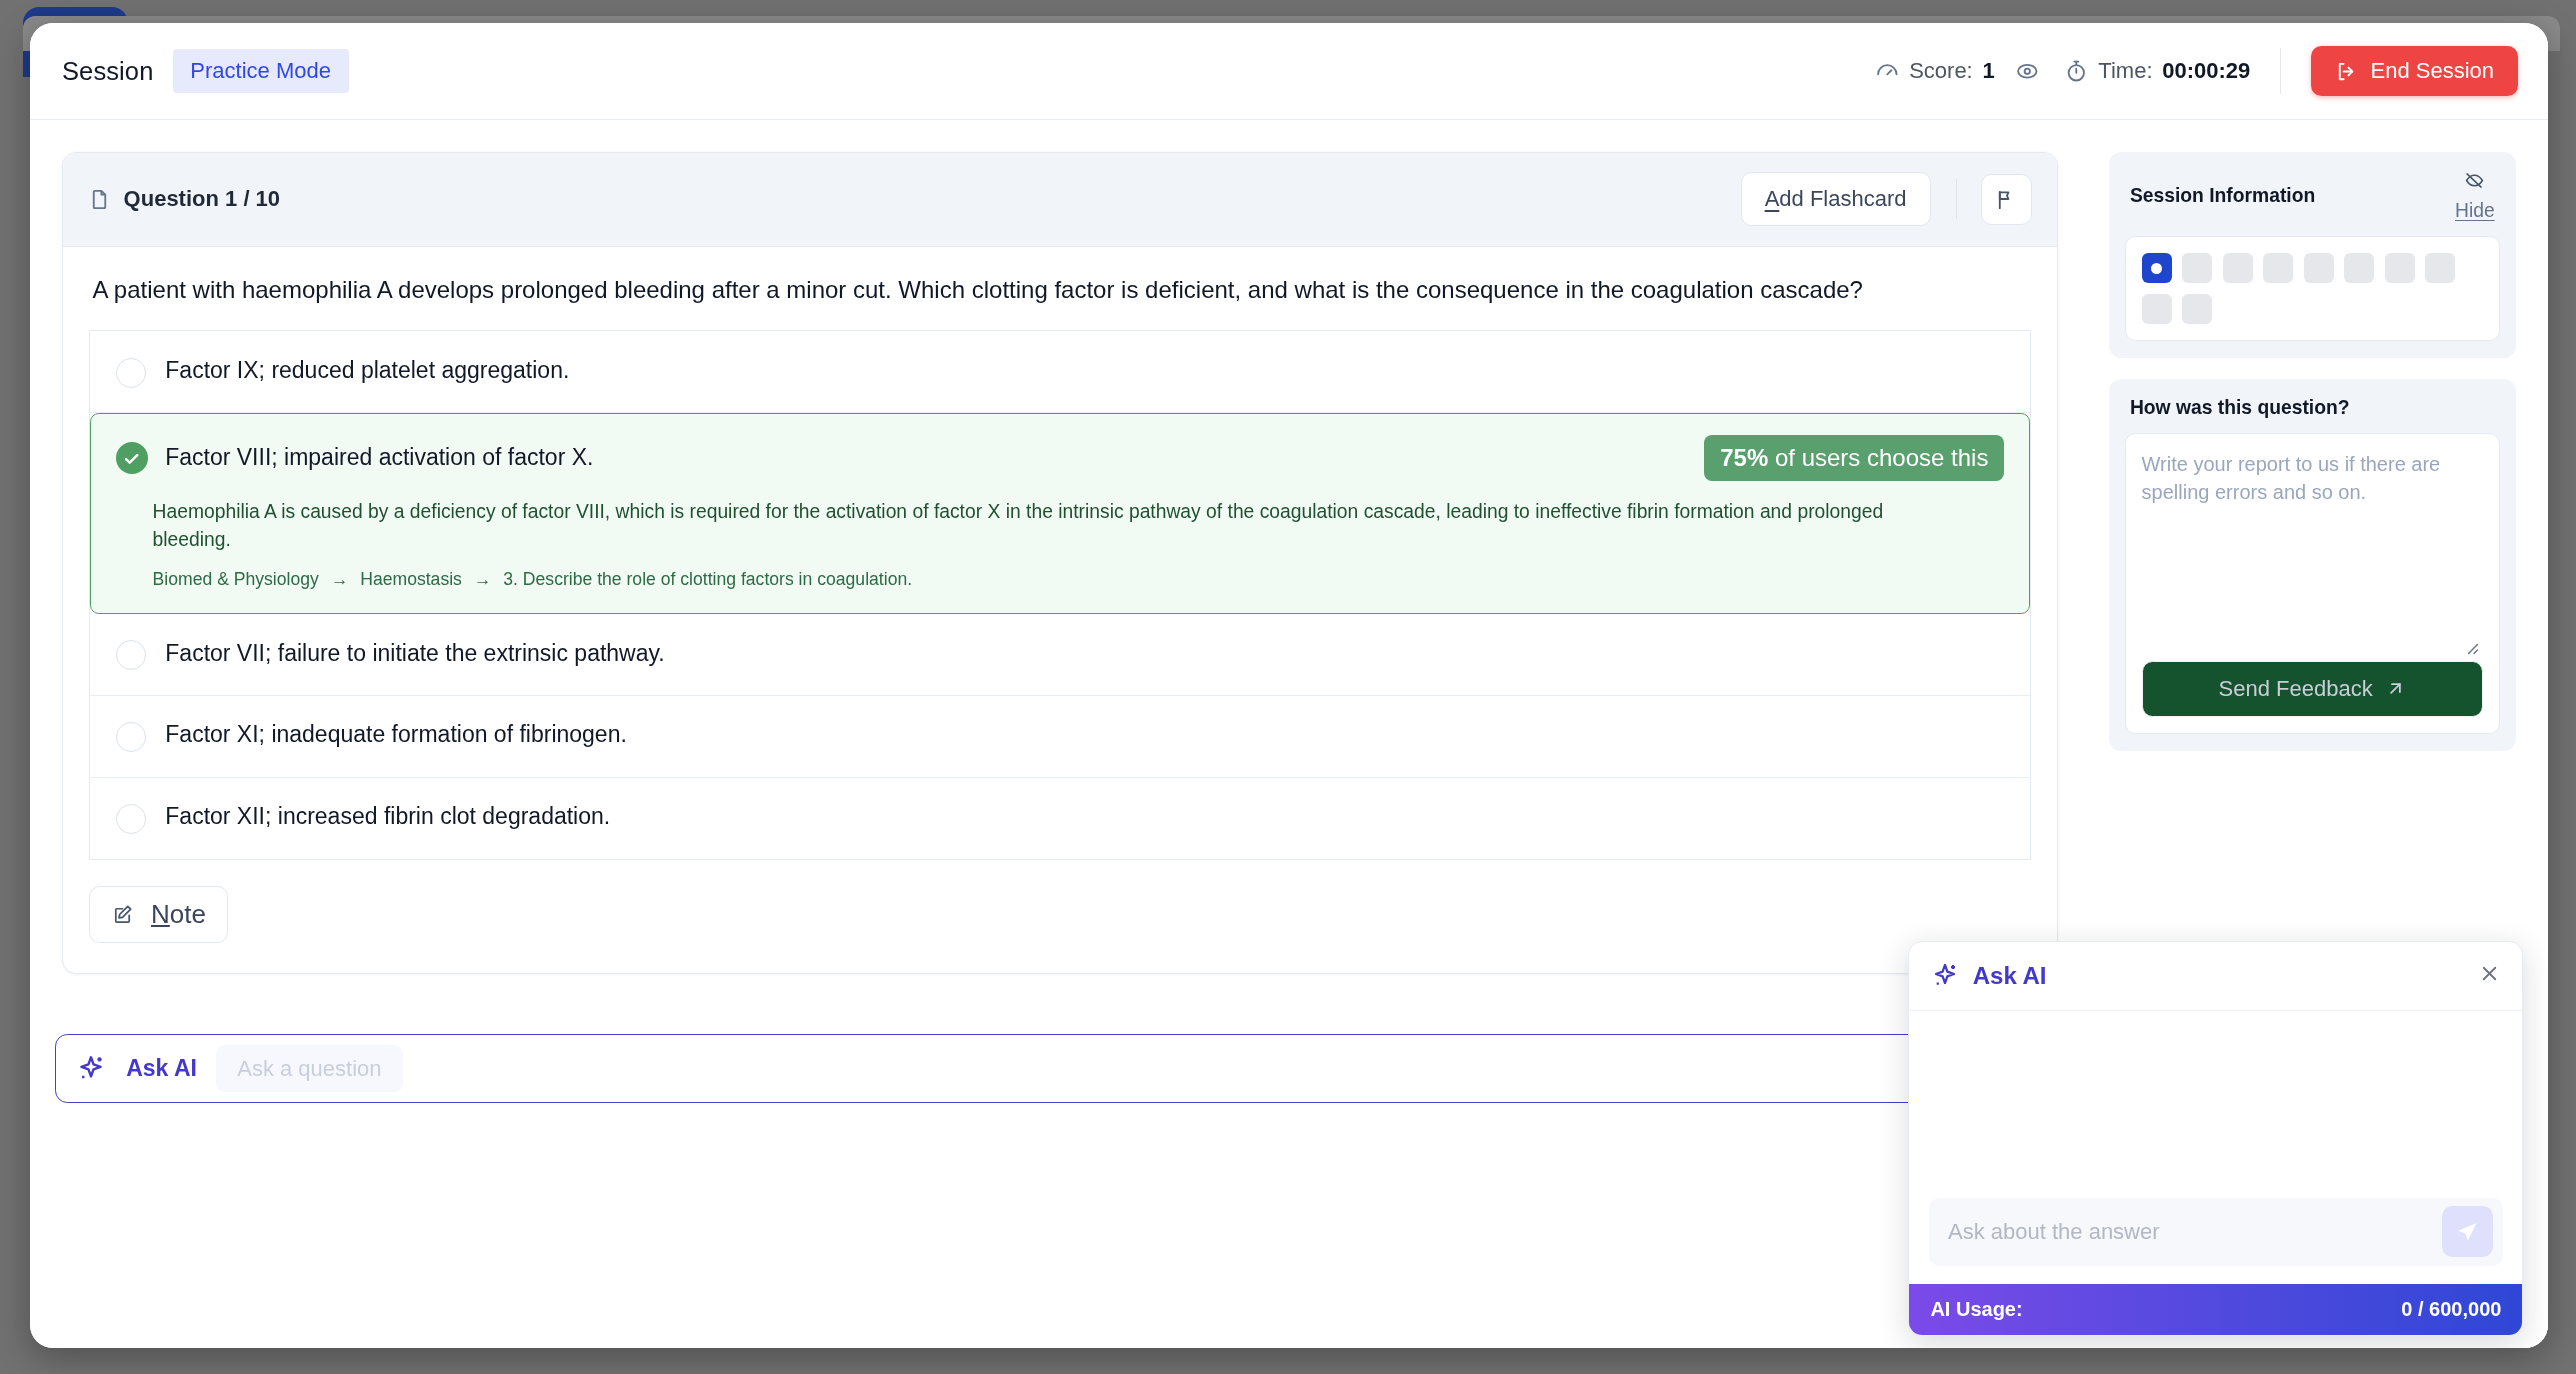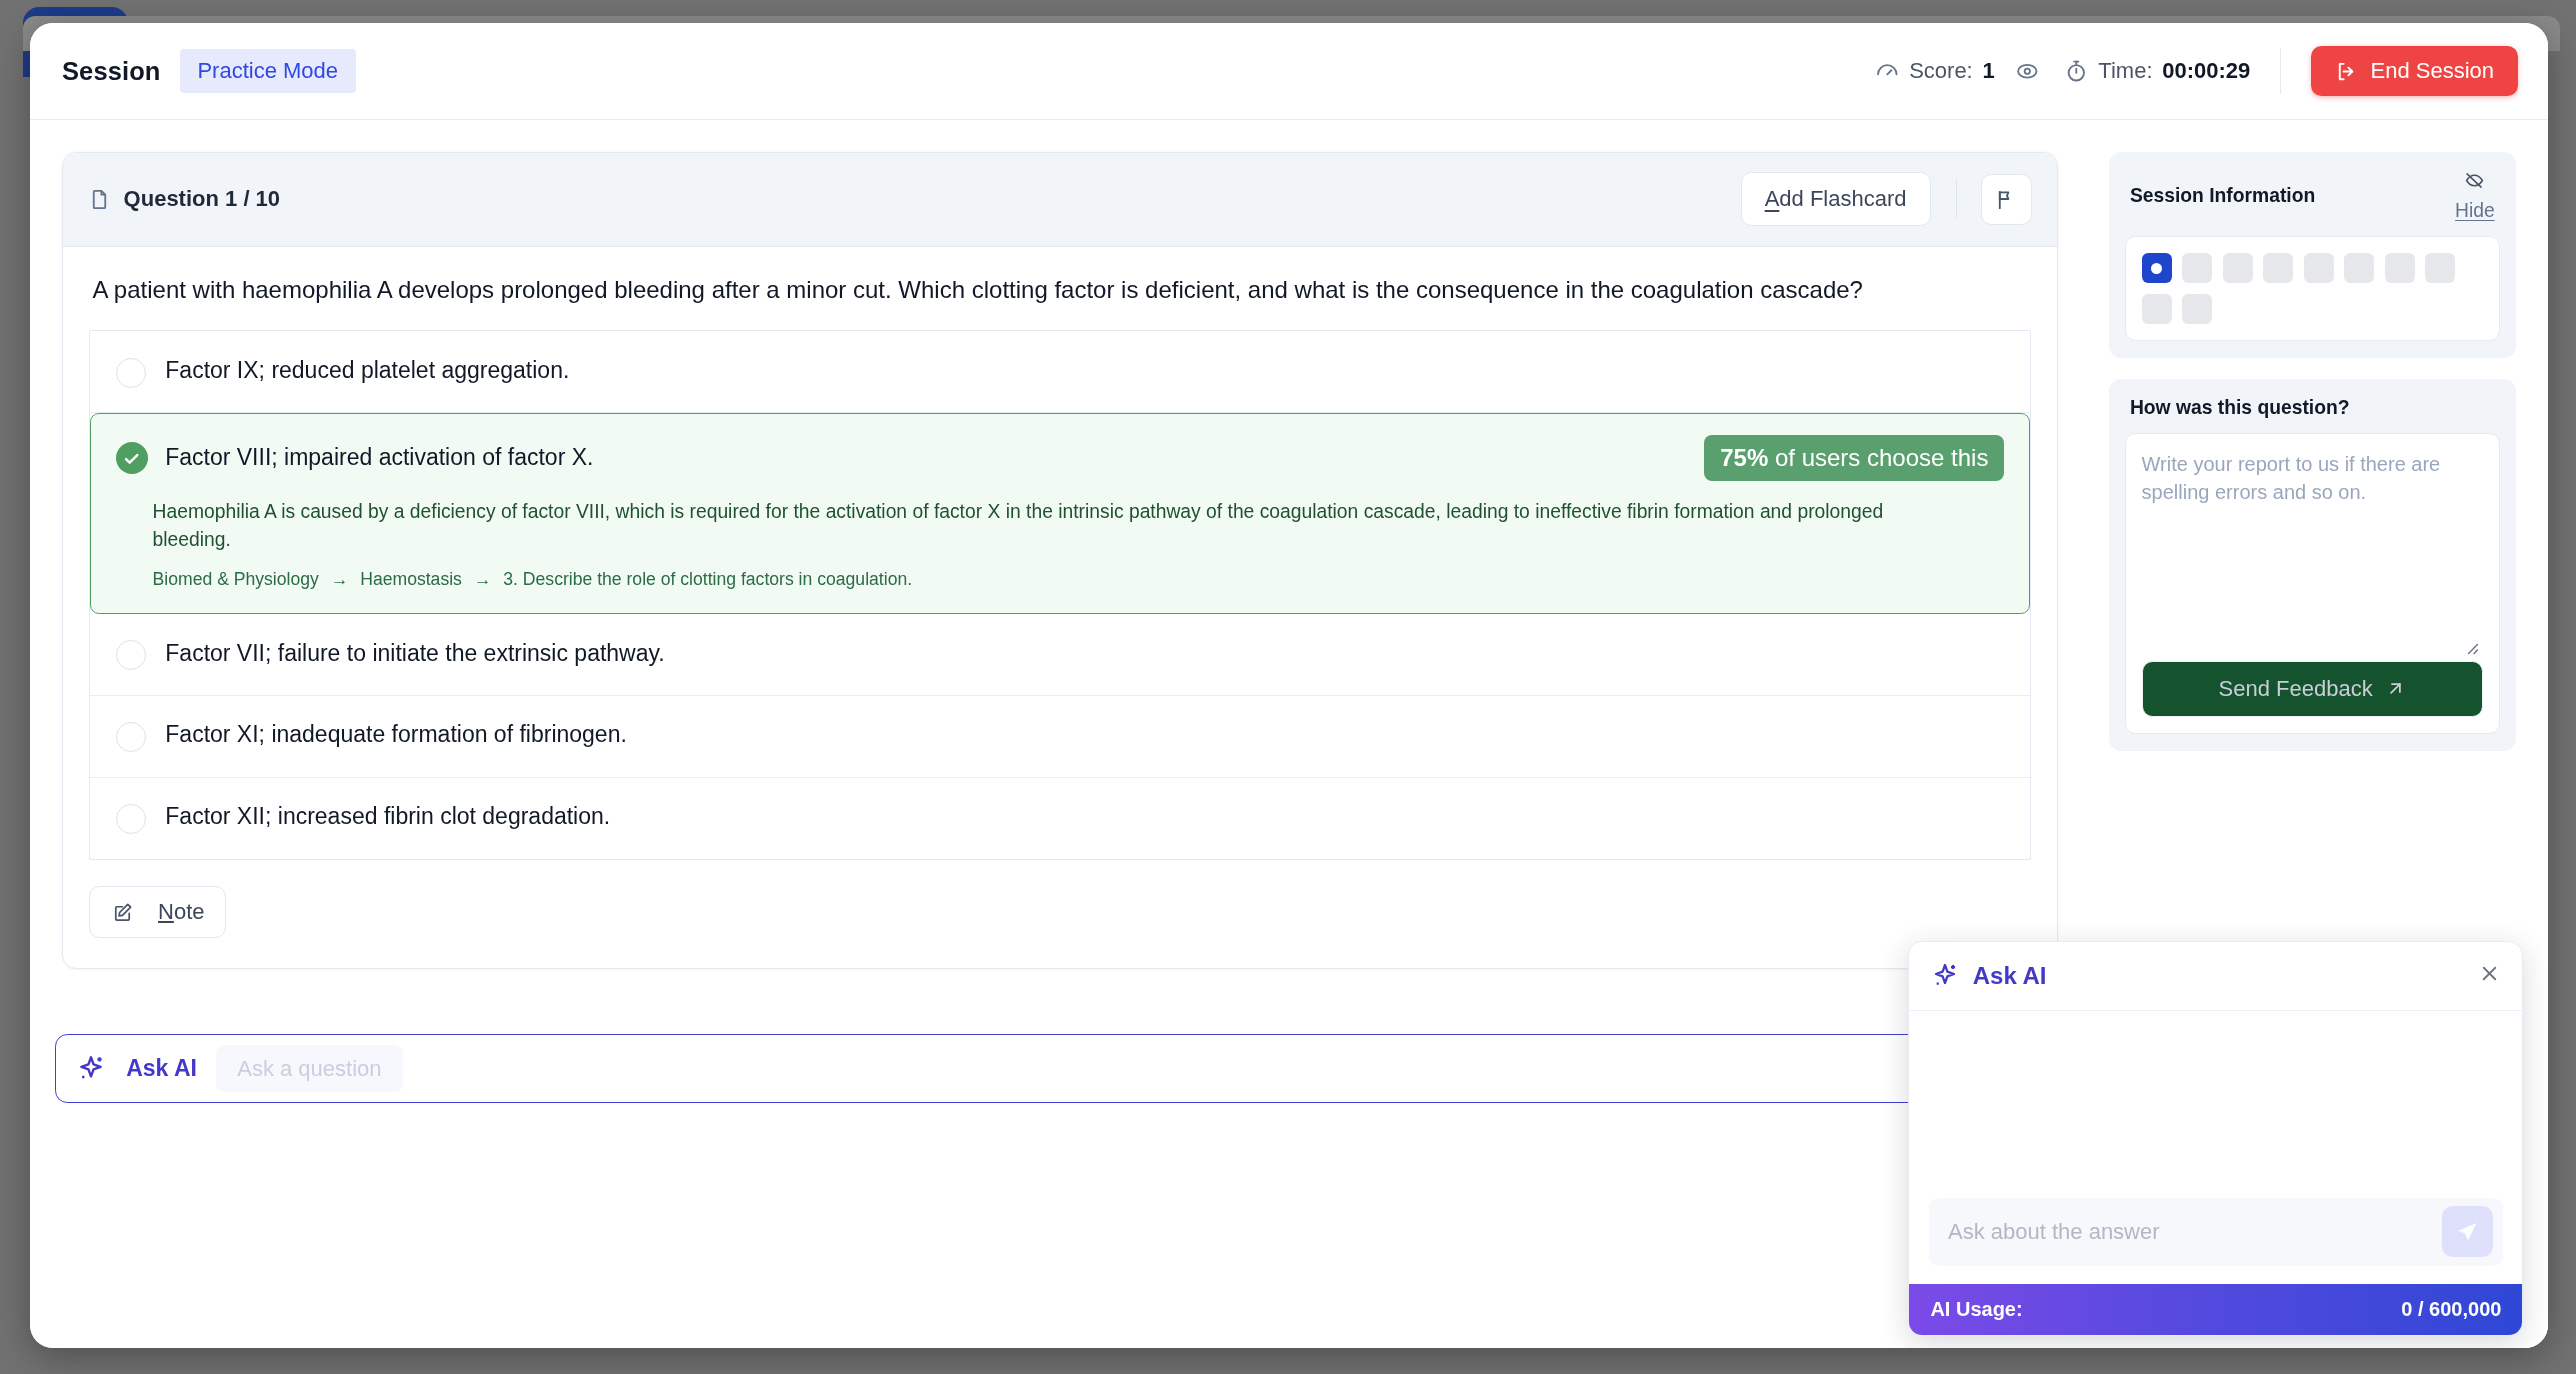--- a/index.html
+++ b/index.html
@@ -40,21 +40,21 @@
   }
   
   .topbar {
     position: relative;
     height: 97px;
     border-bottom: 0.9px solid #e7ecf3;
     display: flex; align-items: center;
     padding: 0 30px 0 32px;
     background: #fff;
   }
-  .app-title { font-size: 25.5px; font-weight: 700; color: #111827; letter-spacing: 0.1px; }
+  .app-title { font-size: 25.5px; font-weight: 400; color: #111827; letter-spacing: 0.1px; }
   .mode-pill {
     margin-left: 19.3px;
     background: #e6eafc;
     color: #2f47e3;
     font-size: 22px;
     padding: 8.8px 17.6px;
     border-radius: 4px;
     white-space: nowrap;
   }
   .topbar-right { margin-left: auto; display: flex; align-items: center; gap: 0; }
@@ -154,23 +154,23 @@
   .pct-badge b { font-weight: 700; }
   .explain {
     font-size: 19.3px; color: #1f5130; line-height: 1.45;
     padding: 16px 1.8px 0 37px; max-width: 1810px;
   }
   .crumb { font-size: 17.6px; color: #2c6b45; padding: 14px 1.8px 0 37px; }
   .crumb .arr { padding: 0 7px; }
 
   .add-note {
     margin-top: 26px; margin-bottom: 30px;
-    display: inline-flex; align-items: center; gap: 24px;
+    display: inline-flex; align-items: center; gap: 17px;
     background: #fff; border: 0.9px solid #e1e7f0; border-radius: 10.5px;
-    padding: 12.3px 21px; font-size: 22px; color: #3b465c; cursor: pointer;
+    padding: 12.3px 21px; font-size: 26px; color: #3b465c; cursor: pointer;
   }
 
   
   .askai-bar {
     position: absolute;
     left: 24.6px; top: 914px;
     width: 2003px; height: 69px;
     background: #fff;
     border: 1.8px solid #3f3fd1;
     border-radius: 12.3px;

